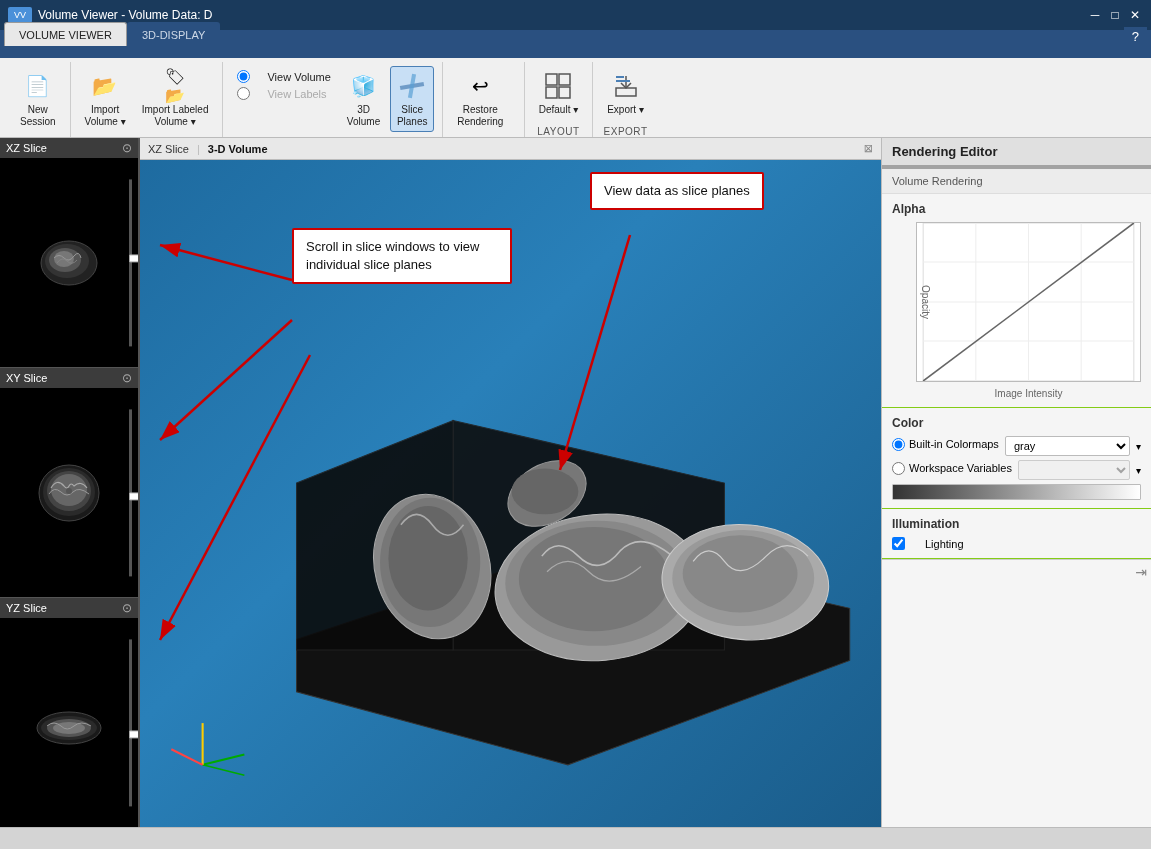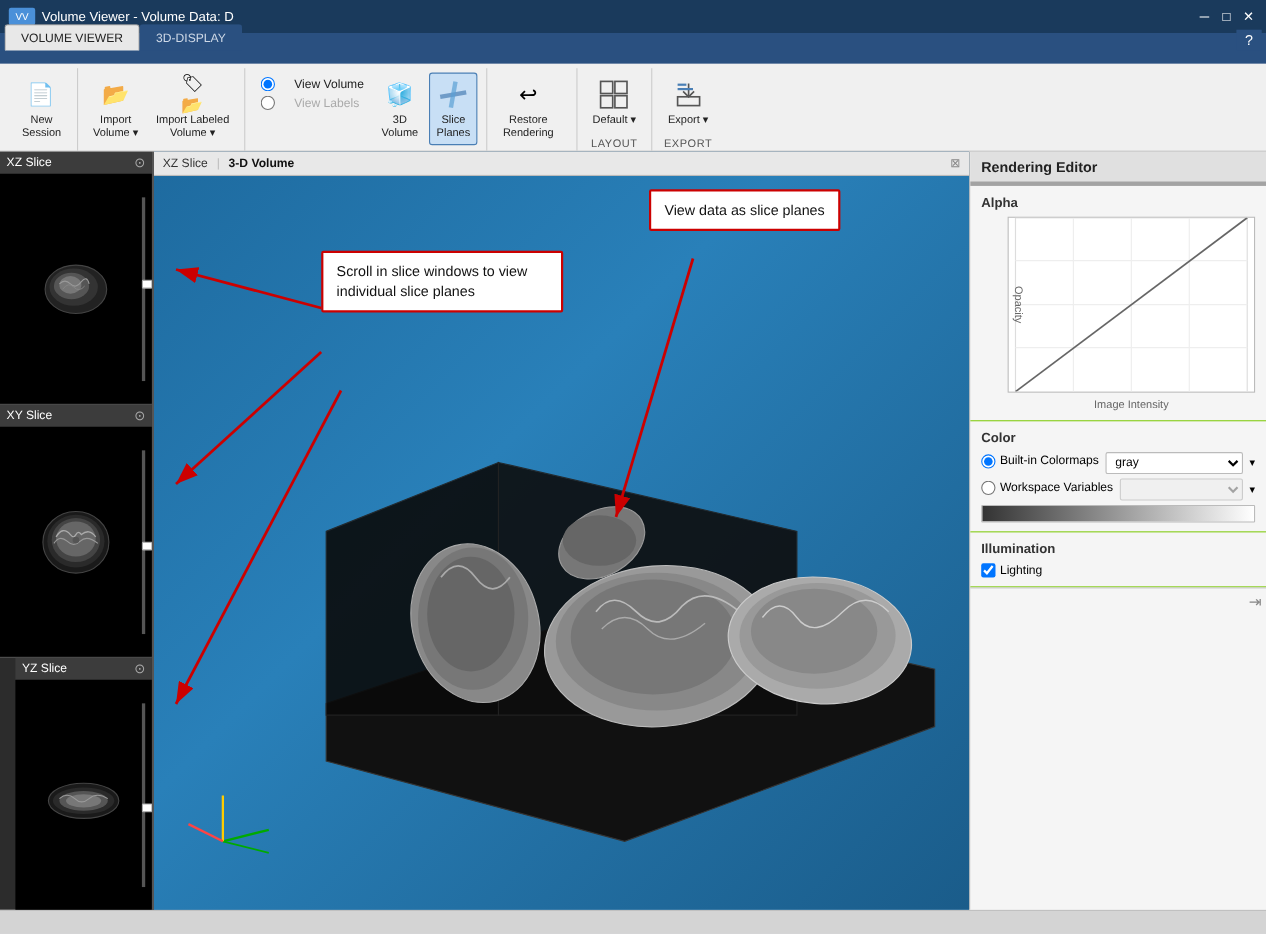--- a/index.html
+++ b/index.html
@@ -135,21 +135,21 @@
       flex-direction: column;
       border-right: 2px solid #555;
     }
     .slice-panel {
       flex: 1;
       display: flex;
       flex-direction: column;
       border-bottom: 1px solid #555;
       position: relative;
     }
-    .slice-panel:last-child { border-bottom: none; padding-left: 14px; }
+    .slice-panel:last-child { border-bottom: none; }
     .slice-header {
       background: #3c3c3c;
       color: white;
       font-size: 11px;
       padding: 2px 6px;
       display: flex;
       align-items: center;
       justify-content: space-between;
       height: 20px;
     }
@@ -323,21 +323,21 @@
       background: linear-gradient(to right, #333, #999, #fff);
       border: 1px solid #bbb;
       margin-top: 4px;
       border-radius: 1px;
     }
 
     
     .checkbox-row {
       display: flex;
       align-items: center;
-      gap: 4px;
+      gap: 20px;
       font-size: 11px;
     }
     .checkbox-row input { margin: 0; }
 
     
     .statusbar {
       height: 22px;
       background: #d4d4d4;
       border-top: 1px solid #bbb;
       display: flex;
@@ -628,20 +628,21 @@
 
         <line x1="170" y1="195" x2="20" y2="480" stroke="#cc0000" stroke-width="2.5" marker-end="url(#arrowhead-red)"></line>
 
         <line x1="490" y1="75" x2="420" y2="310" stroke="#cc0000" stroke-width="2.5" marker-end="url(#arrowhead-red)"></line>
       </svg>
     </div>
   </div>
 
   <div class="right-panel">
     <div class="right-header">Rendering Editor</div>
+    <div class="right-subheader">Volume Rendering</div>
 
     <div class="right-section">
       <div class="right-section-title">Alpha</div>
 
       <div style="position:relative;padding-left:24px;">
         <div class="opacity-graph">
           <svg width="100%" height="100%" viewBox="0 0 200 150">
             <rect width="200" height="150" fill="white" stroke="#ddd"></rect>
 
             <line x1="0" y1="37" x2="200" y2="37" stroke="#eee" stroke-width="1"></line>

